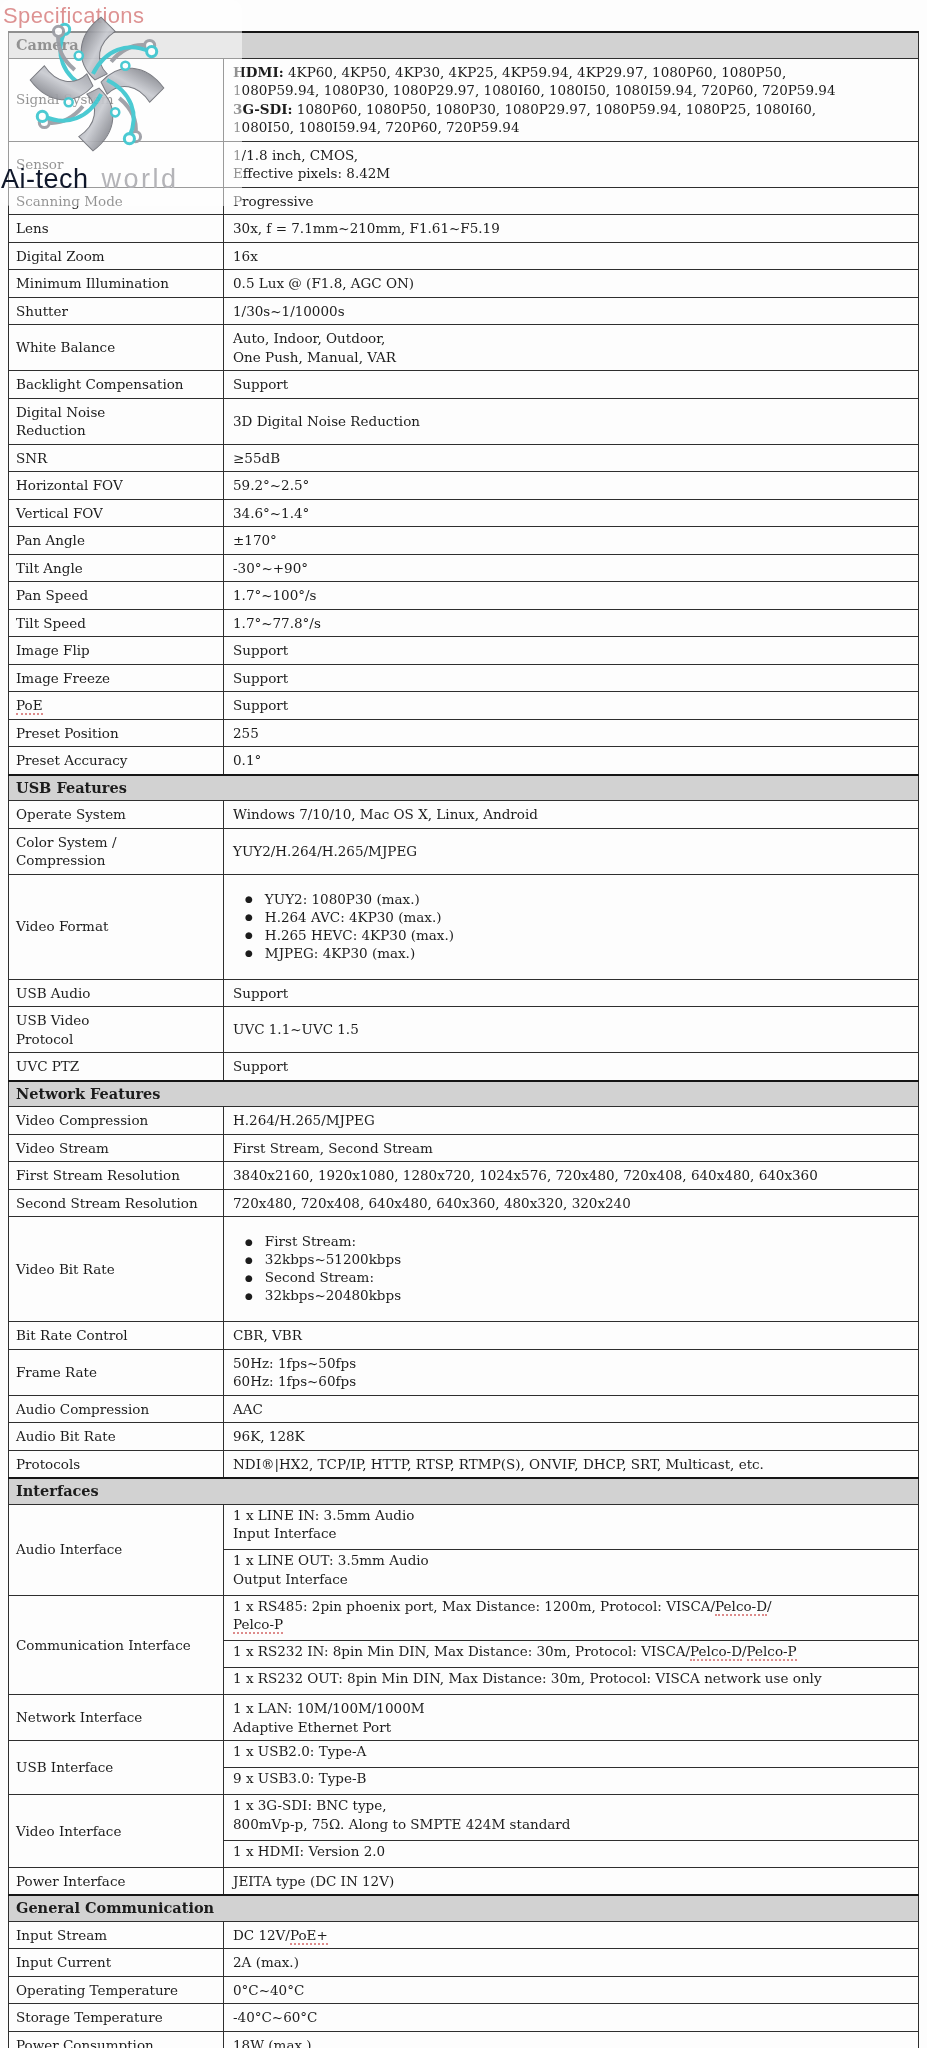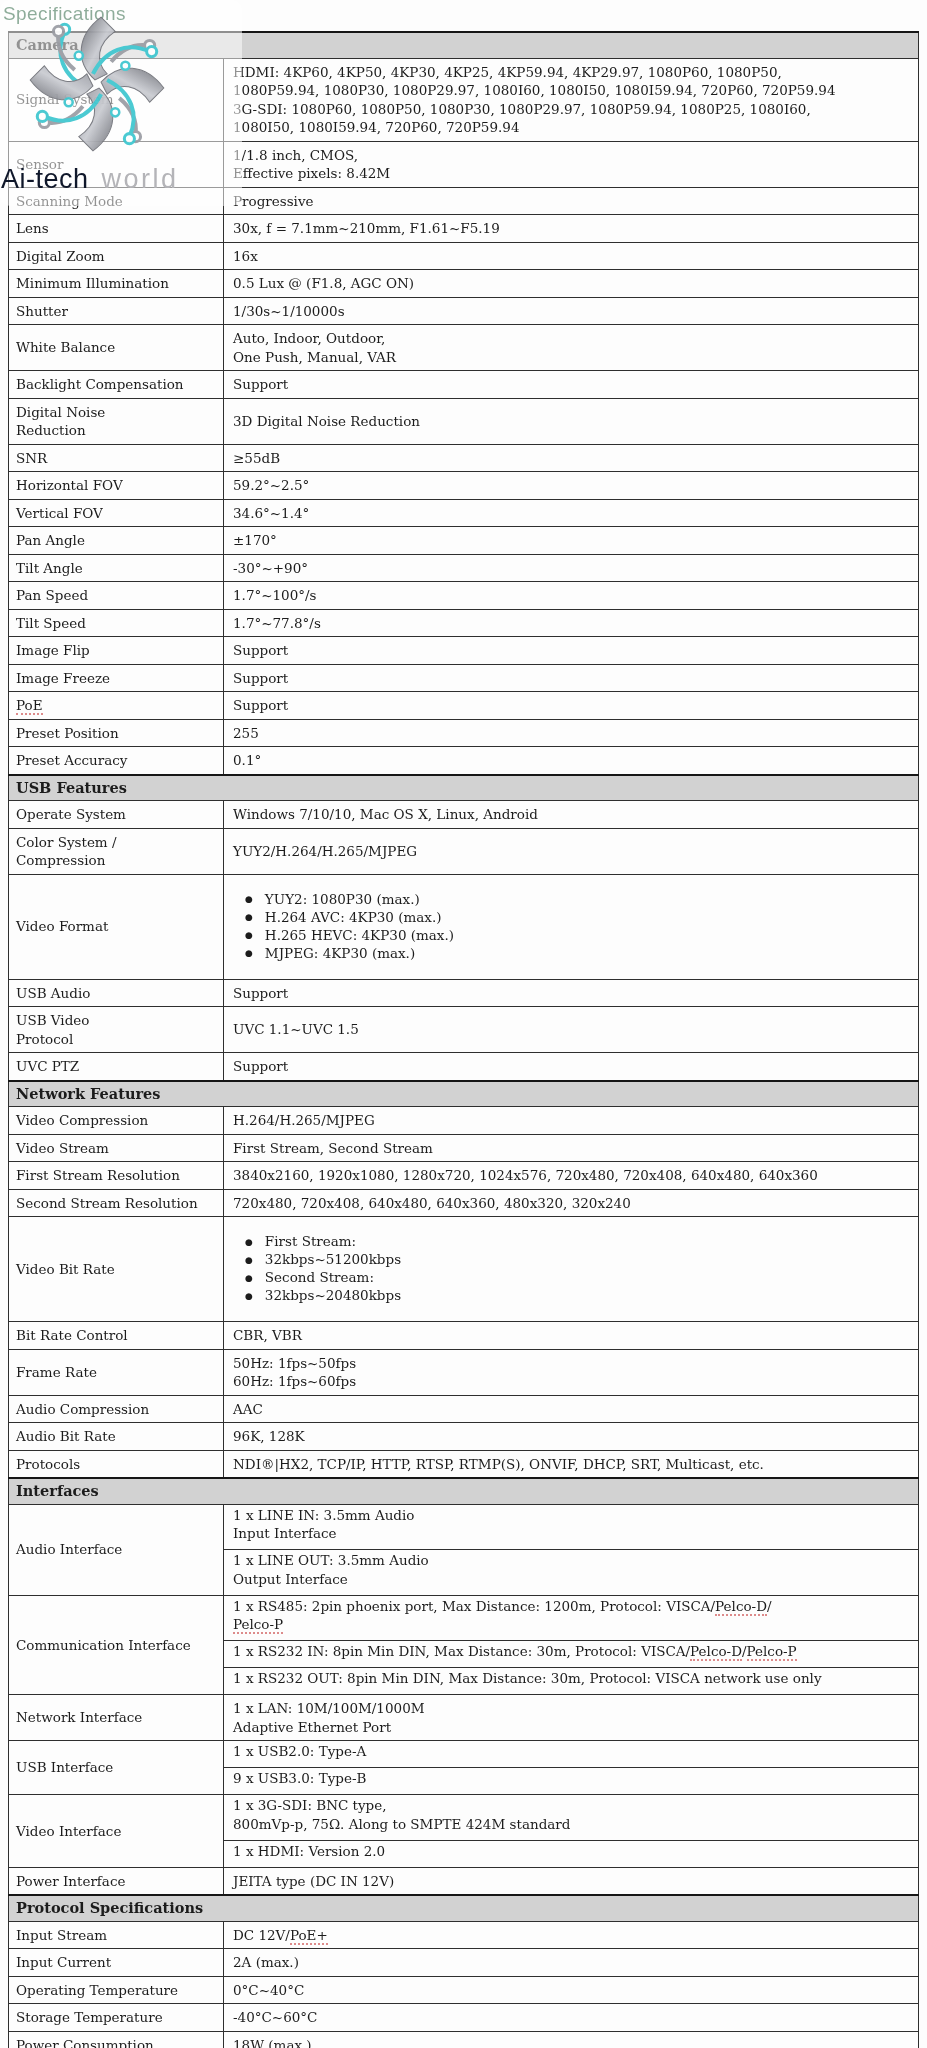--- a/index.html
+++ b/index.html
@@ -1,29 +1,29 @@
 <!DOCTYPE html>
 <html><head>
 <meta charset="utf-8">
 <style>
   html,body{margin:0;padding:0;background:#fff;}
   .page{position:relative;width:927px;height:2048px;background:#fdfdfd;overflow:hidden;
         font-family:"DejaVu Serif",serif;color:#1c1c1c;}
   .title{position:absolute;top:3px;left:3px;font-family:"Liberation Sans",sans-serif;
-         font-size:19px;color:#14532d;letter-spacing:.4px;}
+         font-size:22px;color:#b91c1c;letter-spacing:.4px;}
   table.spec{position:absolute;top:31px;left:8px;width:910px;border-collapse:collapse;
              table-layout:fixed;border-top:2px solid #161616;border-bottom:2px solid #161616;}
   col.c1{width:215px;} col.c2{width:695px;}
   td{border:1px solid #2f2f2f;font-size:13.5px;line-height:18.5px;vertical-align:middle;
      white-space:pre-line;padding:4px 9px;}
   td.lab{padding-left:7px;}
   td.sec{background:#d2d2d2;font-weight:bold;font-size:14.5px;border-top:2px solid #161616;
          padding:3px 9px 3px 7px;white-space:normal;}
   td.part{padding-top:1px;padding-bottom:6.5px;}
-  .b{font-weight:normal;}
+  .b{font-weight:bold;}
   ul.blist{margin:12px;padding:0;list-style:none;}
   ul.blist li{line-height:17.5px;}
   ul.blist li::before{content:"\25CF";font-size:9px;margin-right:12px;vertical-align:1.5px;}
   .sp{border-bottom:2px dotted #dd8b8b;}
   
   .wm{position:absolute;left:0;top:0;width:242px;height:206px;pointer-events:none;}
   .wm-bg{position:absolute;left:0;top:0;right:0;bottom:0;background:rgba(255,255,255,.52);
          border-radius:10px;}
   .wm-logo{position:absolute;left:16px;top:2px;opacity:.92;}
   .wm-text{position:absolute;left:1px;top:164px;font-family:"Liberation Sans",sans-serif;
@@ -254,21 +254,21 @@
 800mVp-p, 75Ω. Along to SMPTE 424M standard</td>
         </tr>
         <tr>
           <td class="val part spellable">1 x HDMI: Version 2.0</td>
         </tr>
         <tr>
           <td class="lab spellable">Power Interface</td>
           <td class="val spellable">JEITA type (DC IN 12V)</td>
         </tr>
         <tr>
-          <td class="sec spellable" colspan="2">Protocol Specifications</td>
+          <td class="sec spellable" colspan="2">General Communication</td>
         </tr>
         <tr>
           <td class="lab spellable">Input Stream</td>
           <td class="val spellable">DC 12V/<span class="sp"><span class="sp">PoE</span>+</span></td>
         </tr>
         <tr>
           <td class="lab spellable">Input Current</td>
           <td class="val spellable">2A (max.)</td>
         </tr>
         <tr>

